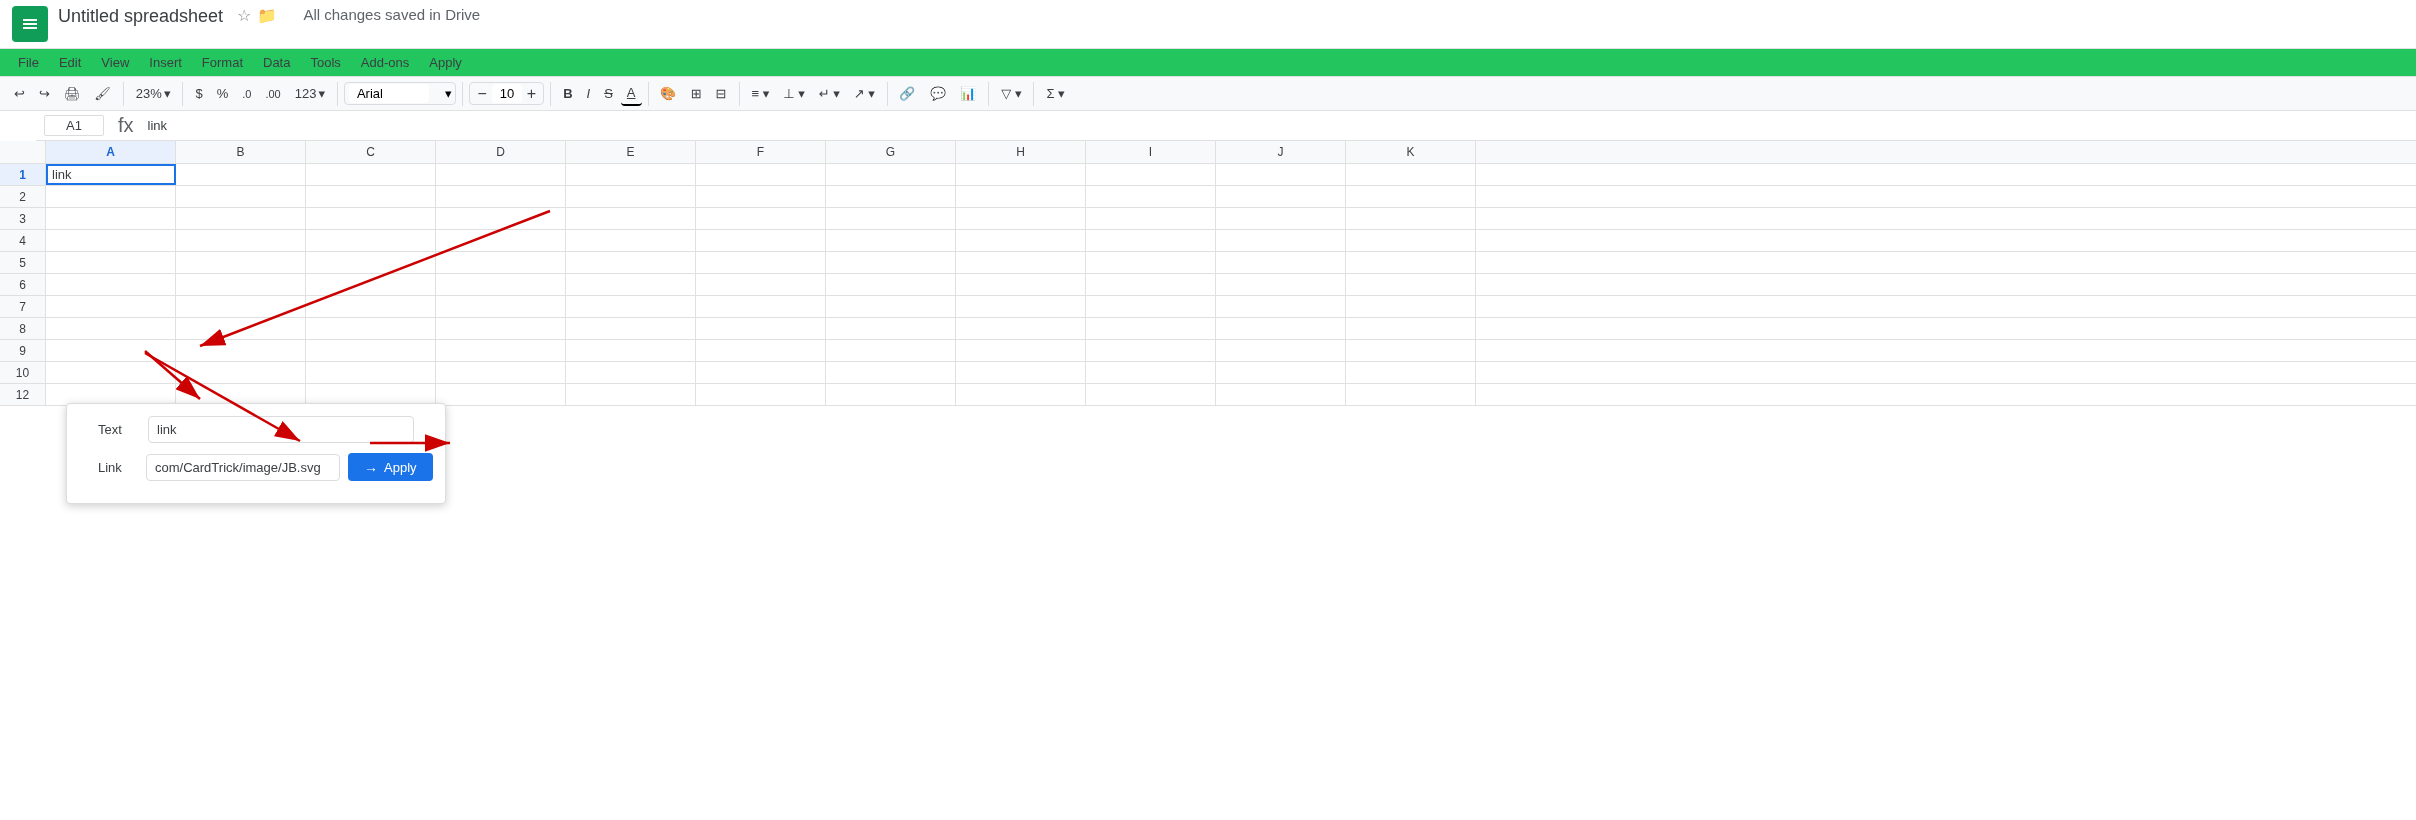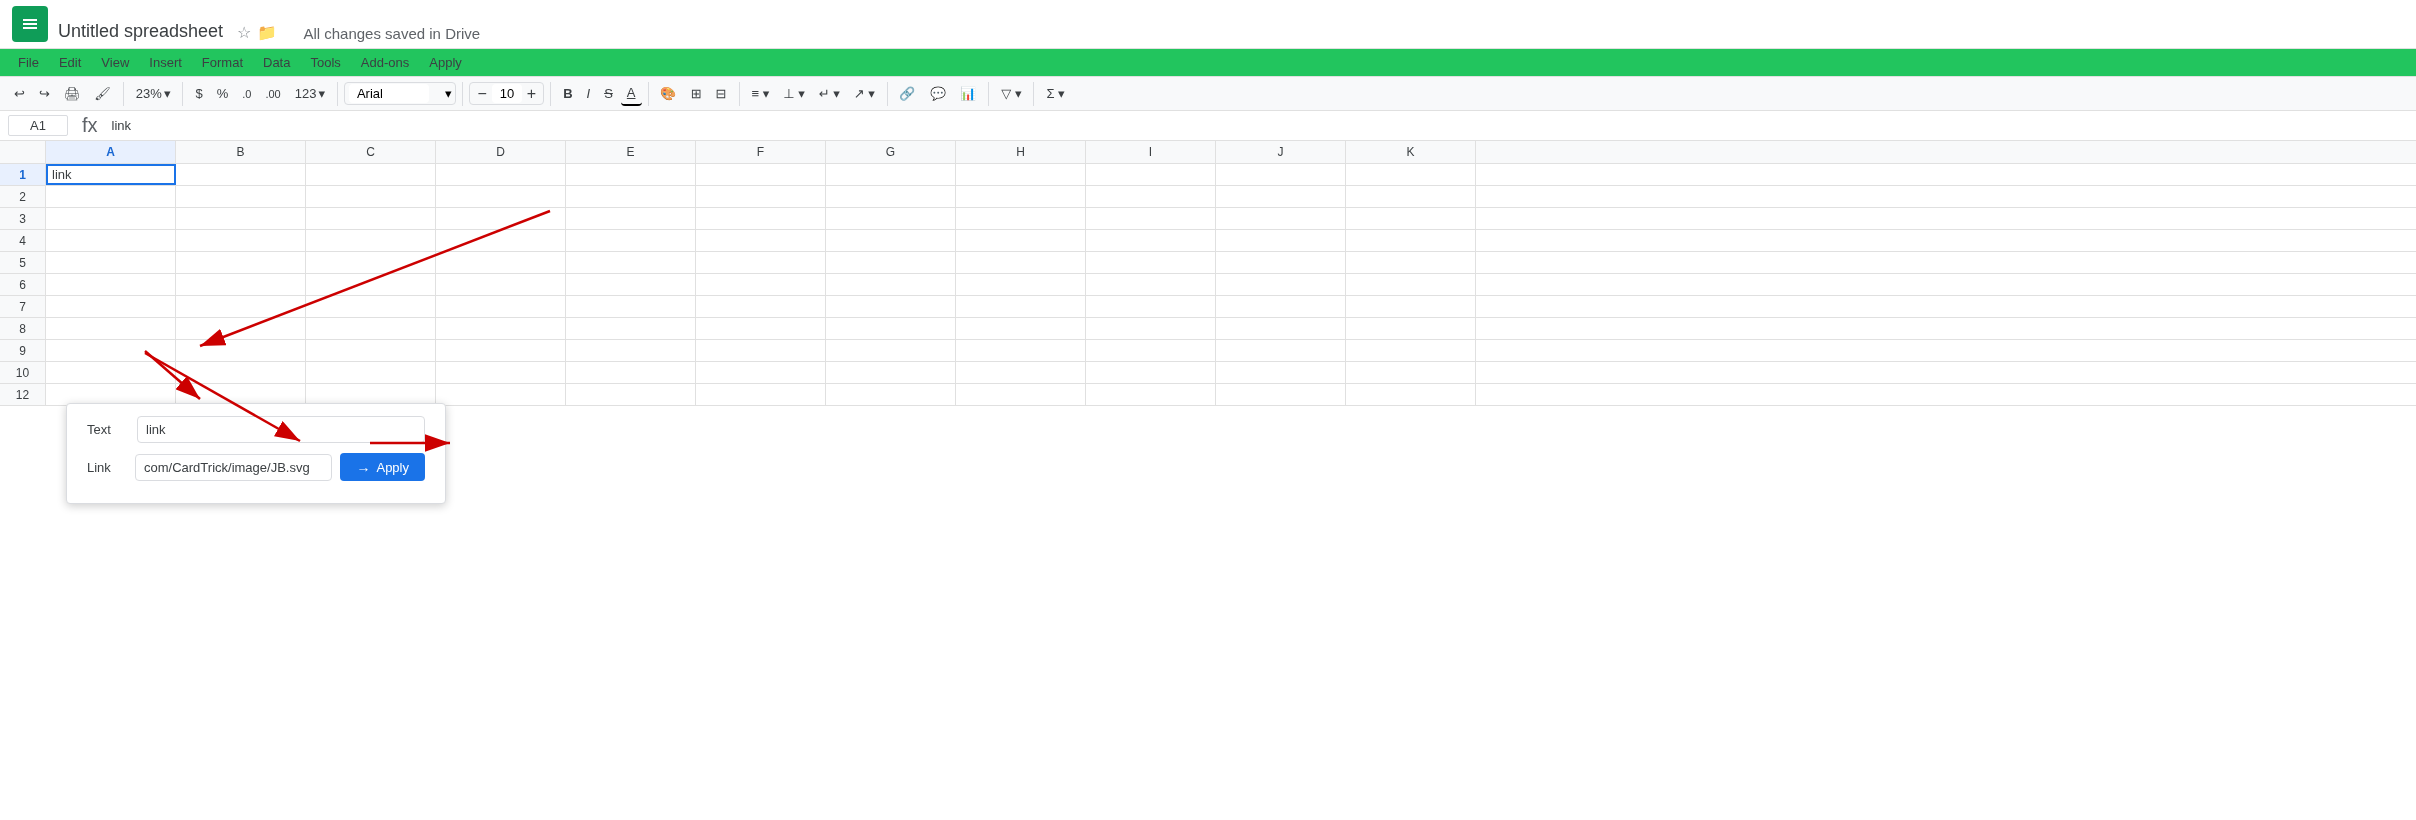--- a/index.html
+++ b/index.html
@@ -1,20 +1,20 @@
 <!DOCTYPE html>
 <html><head>
   <meta charset="utf-8">
   <style>
     * { box-sizing: border-box; margin: 0; padding: 0; }
     body { font-family: Arial, sans-serif; font-size: 13px; background: #fff; overflow: hidden; }
 
     
     #title-bar {
-      display: flex; align-items: flex-end; padding: 6px 12px; gap: 10px;
+      display: flex; align-items: flex-start; padding: 6px 12px; gap: 10px;
       background: #fff; border-bottom: 1px solid #e0e0e0;
     }
     #app-icon {
       width: 36px; height: 36px; background: #0f9d58; border-radius: 4px;
       display: flex; align-items: center; justify-content: center;
     }
     #app-icon svg { width: 24px; height: 24px; }
     #title-icons { display: flex; gap: 6px; margin-left: 4px; }
     #title-icons span { color: #80868b; font-size: 18px; cursor: pointer; }
 
@@ -45,20 +45,21 @@
     }
     .font-name-box {
       border: 1px solid #dadce0; border-radius: 4px; padding: 2px 8px;
       font-size: 13px; width: 100px;
     }
 
     
     #formula-bar {
       display: flex; align-items: center; padding: 3px 8px; gap: 8px;
       border-bottom: 1px solid #e0e0e0;
+      margin-left: 36px;
     }
     #cell-ref {
       border: 1px solid #dadce0; border-radius: 2px; padding: 2px 8px;
       font-size: 13px; width: 60px; text-align: center; color: #3c4043;
     }
     #fx-label { color: #5f6368; font-size: 20px; margin: 0 6px; }
     #formula-input {
       flex: 1; border: none; outline: none; font-size: 13px; color: #3c4043;
     }
 
@@ -111,21 +112,21 @@
 
     
     #link-popup {
       position: absolute;
       left: 66px;
       top: 262px;
       background: #fff;
       border: 1px solid #dadce0;
       border-radius: 4px;
       box-shadow: 0 2px 10px rgba(0,0,0,0.2);
-      padding: 12px 20px;
+      padding: 12px 31px;
       z-index: 100;
       width: 380px;
     }
     .popup-row {
       display: flex; align-items: center; margin-bottom: 10px; gap: 10px;
     }
     .popup-label {
       font-size: 13px; color: #3c4043; width: 40px; flex-shrink: 0;
     }
     .popup-input {

